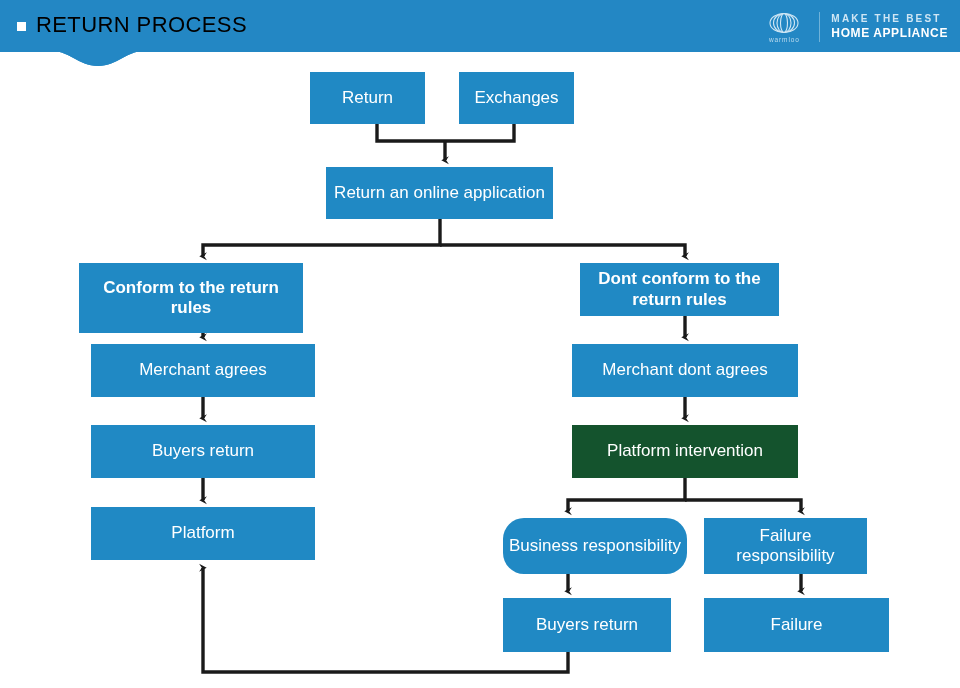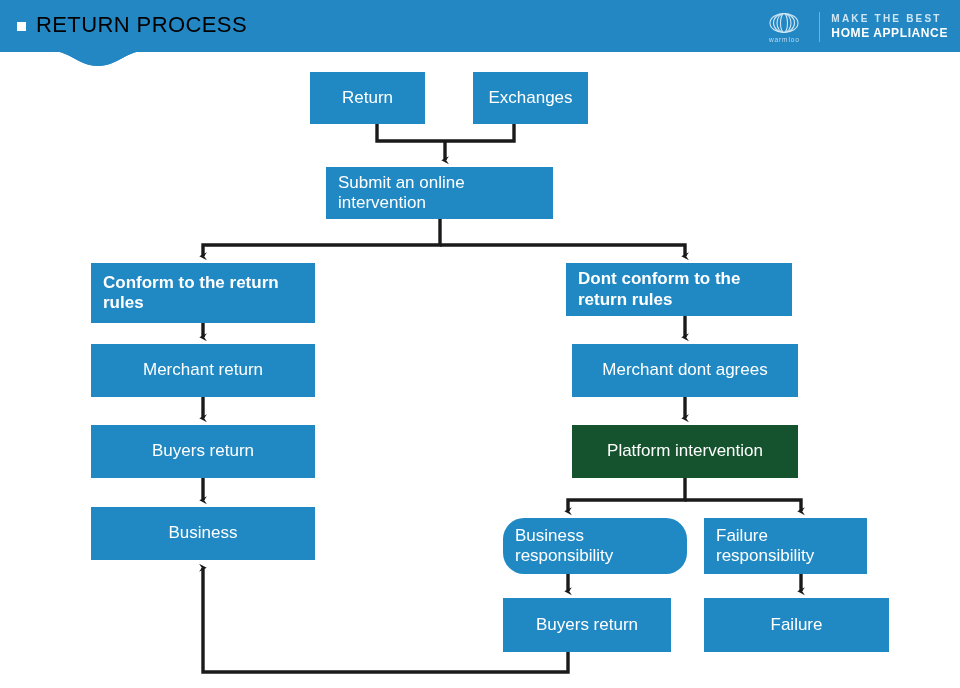--- a/index.html
+++ b/index.html
@@ -98,24 +98,25 @@
   }
 
   
   .node {
     position: absolute;
     background: #2089c4;
     color: #ffffff;
     display: flex;
     align-items: center;
     justify-content: center;
+    text-align: center;
     font-size: 17px;
     line-height: 1.18;
     z-index: 3;
-    padding: 2px 12px;
+    padding: 2px 6px;
   }
   .node.dark { background: #14532d; }
   .node.bold { font-weight: 700; }
 </style>
 </head>
 <body>
 
 <div id="page">
 
   <div id="header">
@@ -175,27 +176,27 @@
       <path d="M685,500 L801,500 L801,511" marker-end="url(#arrow)"></path>
 
       <path d="M568,574 L568,591" marker-end="url(#arrow)"></path>
       <path d="M801,574 L801,591" marker-end="url(#arrow)"></path>
 
       <path d="M568,652 L568,672 L203,672 L203,568" marker-end="url(#arrow-up)"></path>
     </g>
   </svg>
 
   <div class="node" style="left:310px; top:72px;  width:115px; height:52px;">Return</div>
-  <div class="node" style="left:473px; top:72px;  width:115px; height:52px;">Exchanges</div>
-  <div class="node" style="left:326px; top:167px; width:227px; height:52px;">Submit an online intervention</div>
-  <div class="node bold" style="left:91px;  top:263px; width:224px; height:60px;">Conform to the return rules</div>
-  <div class="node bold" style="left:566px; top:263px; width:226px; height:53px;">Dont conform to the return rules</div>
-  <div class="node" style="left:91px;  top:344px; width:224px; height:53px;">Merchant return</div>
+  <div class="node" style="left:459px; top:72px;  width:115px; height:52px;">Exchanges</div>
+  <div class="node" style="left:326px; top:167px; width:227px; height:52px;">Return an online application</div>
+  <div class="node bold" style="left:79px;  top:263px; width:224px; height:70px;">Conform to the return rules</div>
+  <div class="node bold" style="left:580px; top:263px; width:199px; height:53px;">Dont conform to the return rules</div>
+  <div class="node" style="left:91px;  top:344px; width:224px; height:53px;">Merchant agrees</div>
   <div class="node" style="left:572px; top:344px; width:226px; height:53px;">Merchant dont agrees</div>
   <div class="node" style="left:91px;  top:425px; width:224px; height:53px;">Buyers return</div>
   <div class="node dark" style="left:572px; top:425px; width:226px; height:53px;">Platform intervention</div>
-  <div class="node" style="left:91px;  top:507px; width:224px; height:53px;">Business</div>
+  <div class="node" style="left:91px;  top:507px; width:224px; height:53px;">Platform</div>
   <div class="node" style="left:503px; top:518px; width:184px; height:56px;border-radius:21px;">Business responsibility</div>
   <div class="node" style="left:704px; top:518px; width:163px; height:56px;">Failure responsibility</div>
   <div class="node" style="left:503px; top:598px; width:168px; height:54px;">Buyers return</div>
   <div class="node" style="left:704px; top:598px; width:185px; height:54px;">Failure</div>
 
 </div>
 
 </body></html>

